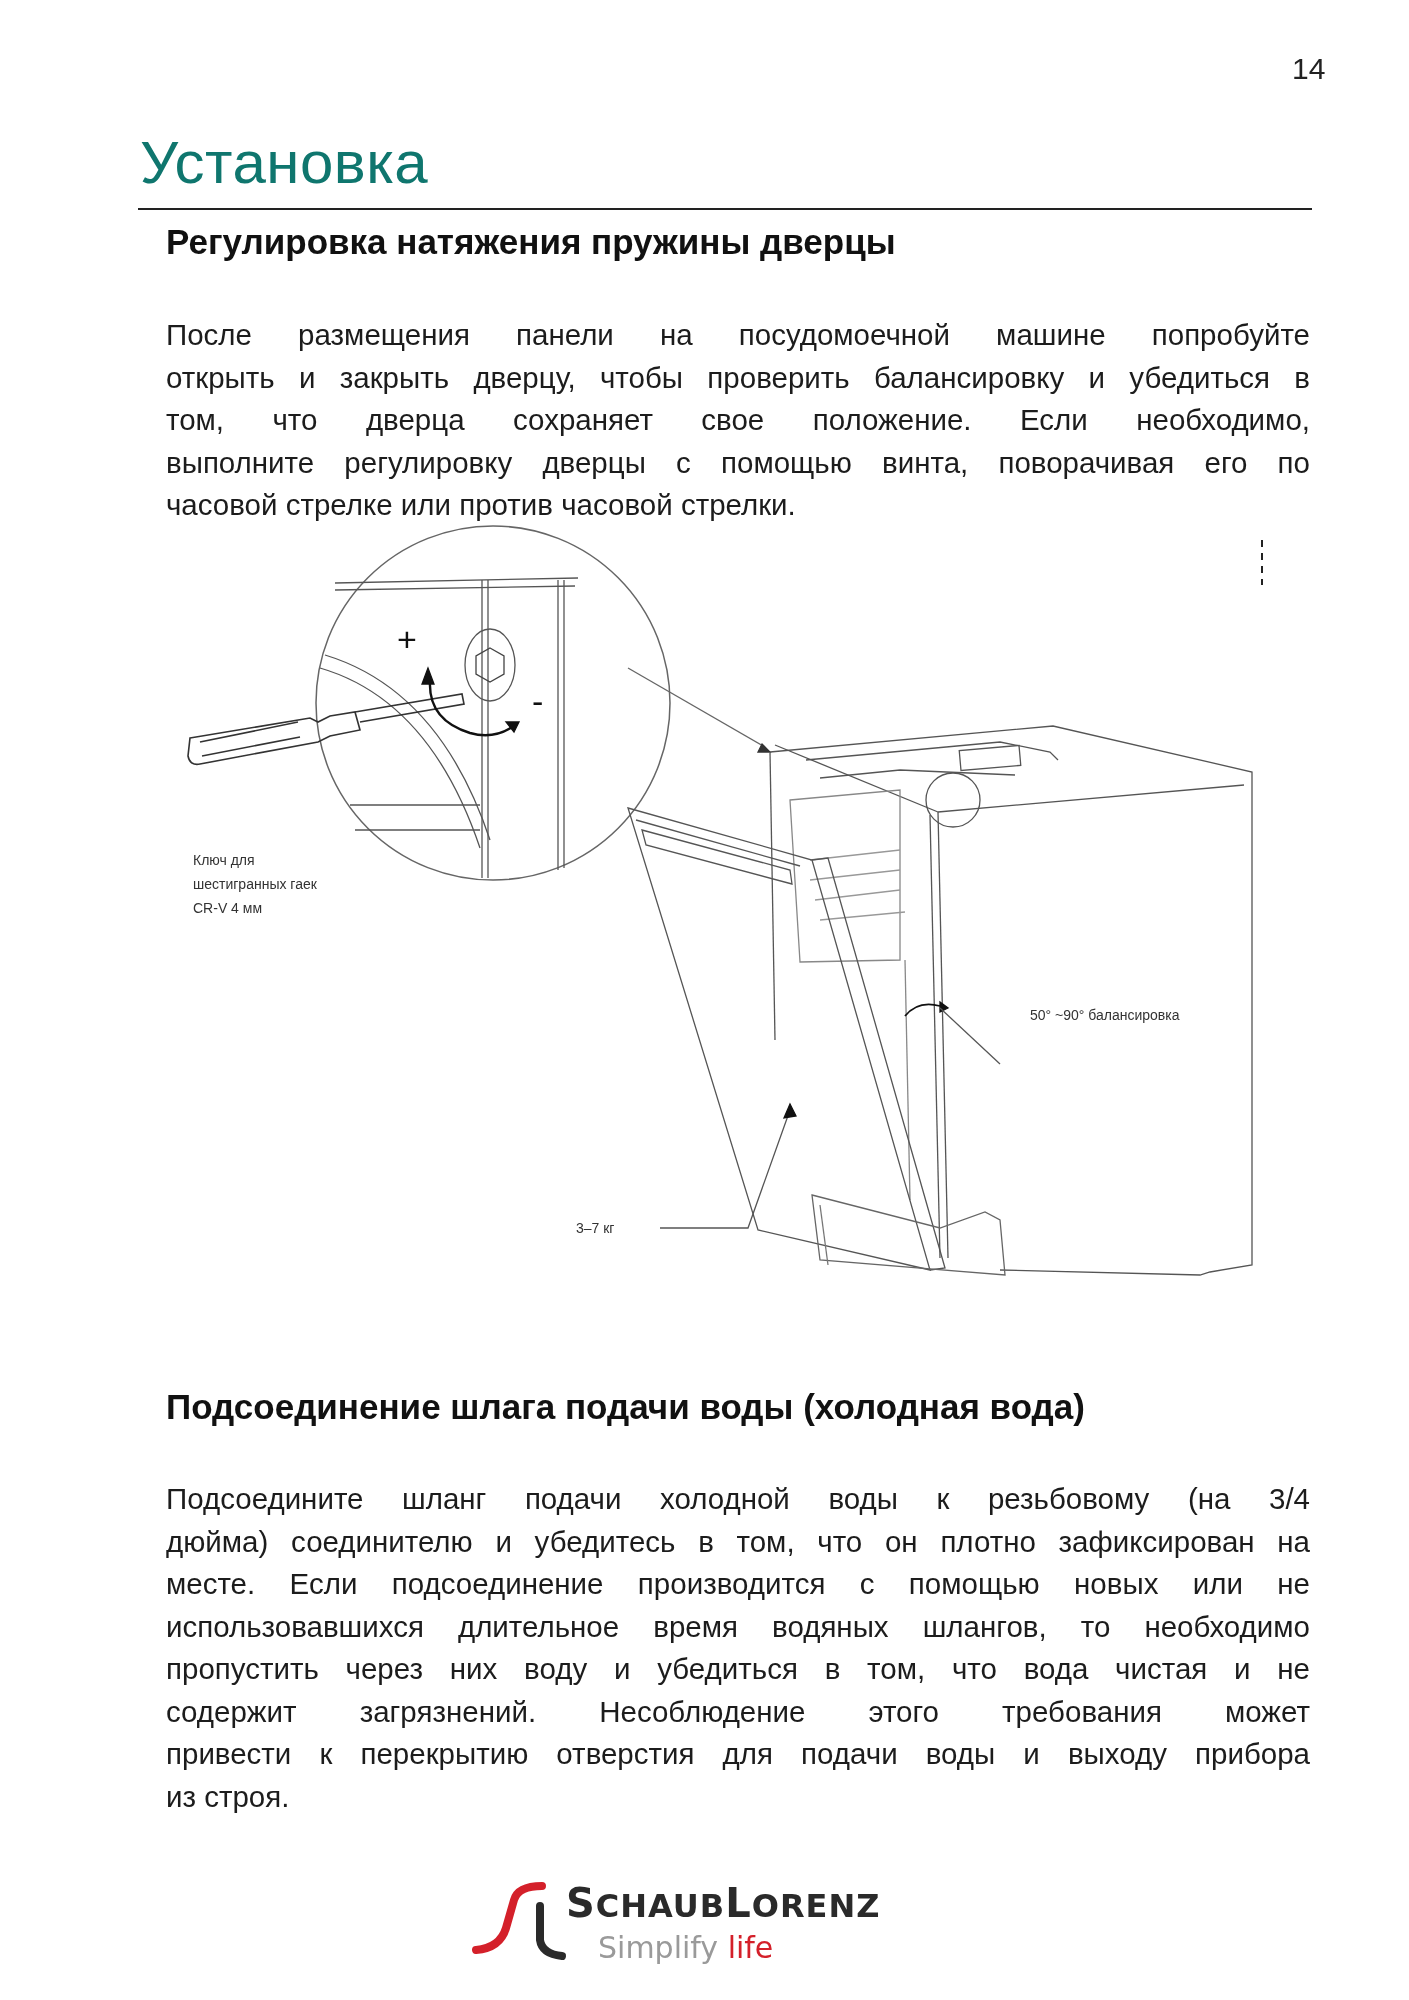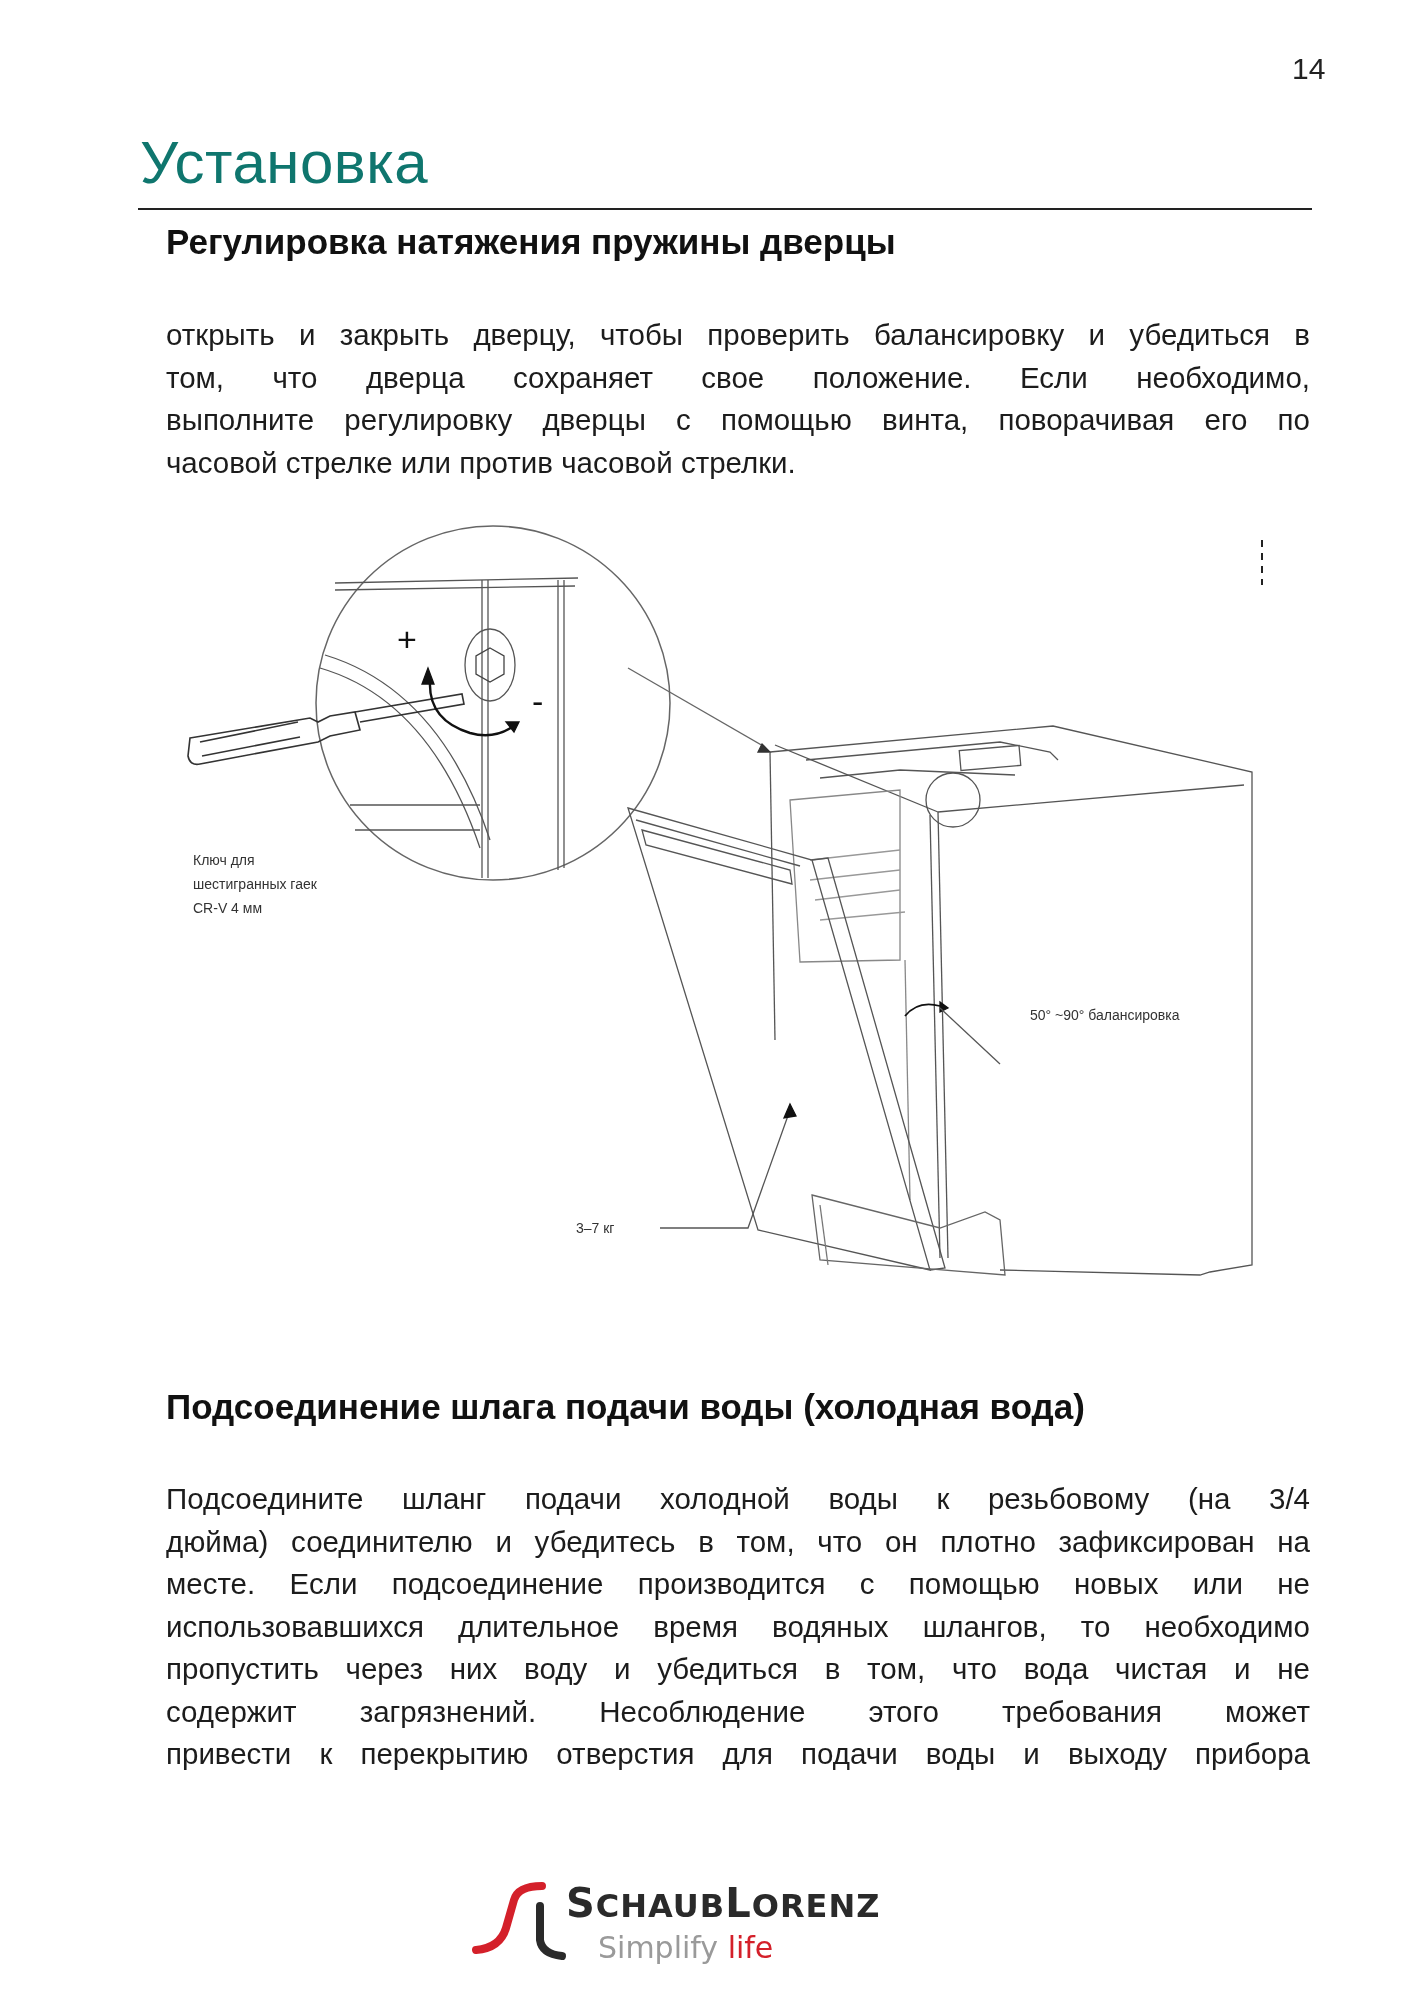--- a/index.html
+++ b/index.html
@@ -58,20 +58,21 @@
 </head>
 <body>
 
 <div class="page-number">14</div>
 <h1 class="page-title">Установка</h1>
 <div class="title-rule"></div>
 
 <h2 class="section-heading" style="top:222px;">Регулировка натяжения пружины дверцы</h2>
 
 <div class="para" style="top:314px;">
+  <span class="line">После размещения панели на посудомоечной машине попробуйте</span>
   <span class="line">открыть и закрыть дверцу, чтобы проверить балансировку и убедиться в</span>
   <span class="line">том, что дверца сохраняет свое положение. Если необходимо,</span>
   <span class="line">выполните регулировку дверцы с помощью винта, поворачивая его по</span>
   <span class="line last">часовой стрелке или против часовой стрелки.</span>
 </div>
 
 <div class="diagram">
   <svg width="1409" height="800" viewBox="0 520 1409 800">
     <g fill="none" stroke="#555" stroke-width="1.3">
 
@@ -158,20 +159,21 @@
 <h2 class="section-heading" style="top:1387px;">Подсоединение шлага подачи воды (холодная вода)</h2>
 
 <div class="para" style="top:1478px;">
   <span class="line">Подсоедините шланг подачи холодной воды к резьбовому (на 3/4</span>
   <span class="line">дюйма) соединителю и убедитесь в том, что он плотно зафиксирован на</span>
   <span class="line">месте. Если подсоединение производится с помощью новых или не</span>
   <span class="line">использовавшихся длительное время водяных шлангов, то необходимо</span>
   <span class="line">пропустить через них воду и убедиться в том, что вода чистая и не</span>
   <span class="line">содержит загрязнений. Несоблюдение этого требования может</span>
   <span class="line">привести к перекрытию отверстия для подачи воды и выходу прибора</span>
+  <span class="line last">из строя.</span>
 </div>
 
 <div class="logo">
   <svg width="100" height="90" viewBox="0 0 100 90" style="position:absolute; left:4px; top:10px;">
     <path d="M 6 72 Q 30 70 36 50 L 44 22 Q 48 8 72 8" fill="none" stroke="#d4202a" stroke-width="8" stroke-linecap="round"></path>
     <path d="M 70 28 L 70 62 Q 72 76 92 78" fill="none" stroke="#2a2a2a" stroke-width="8" stroke-linecap="round"></path>
   </svg>
   <div class="logo-brand">
     <span>S</span><span class="small">CHAUB</span><span>L</span><span class="small">ORENZ</span>
   </div>

